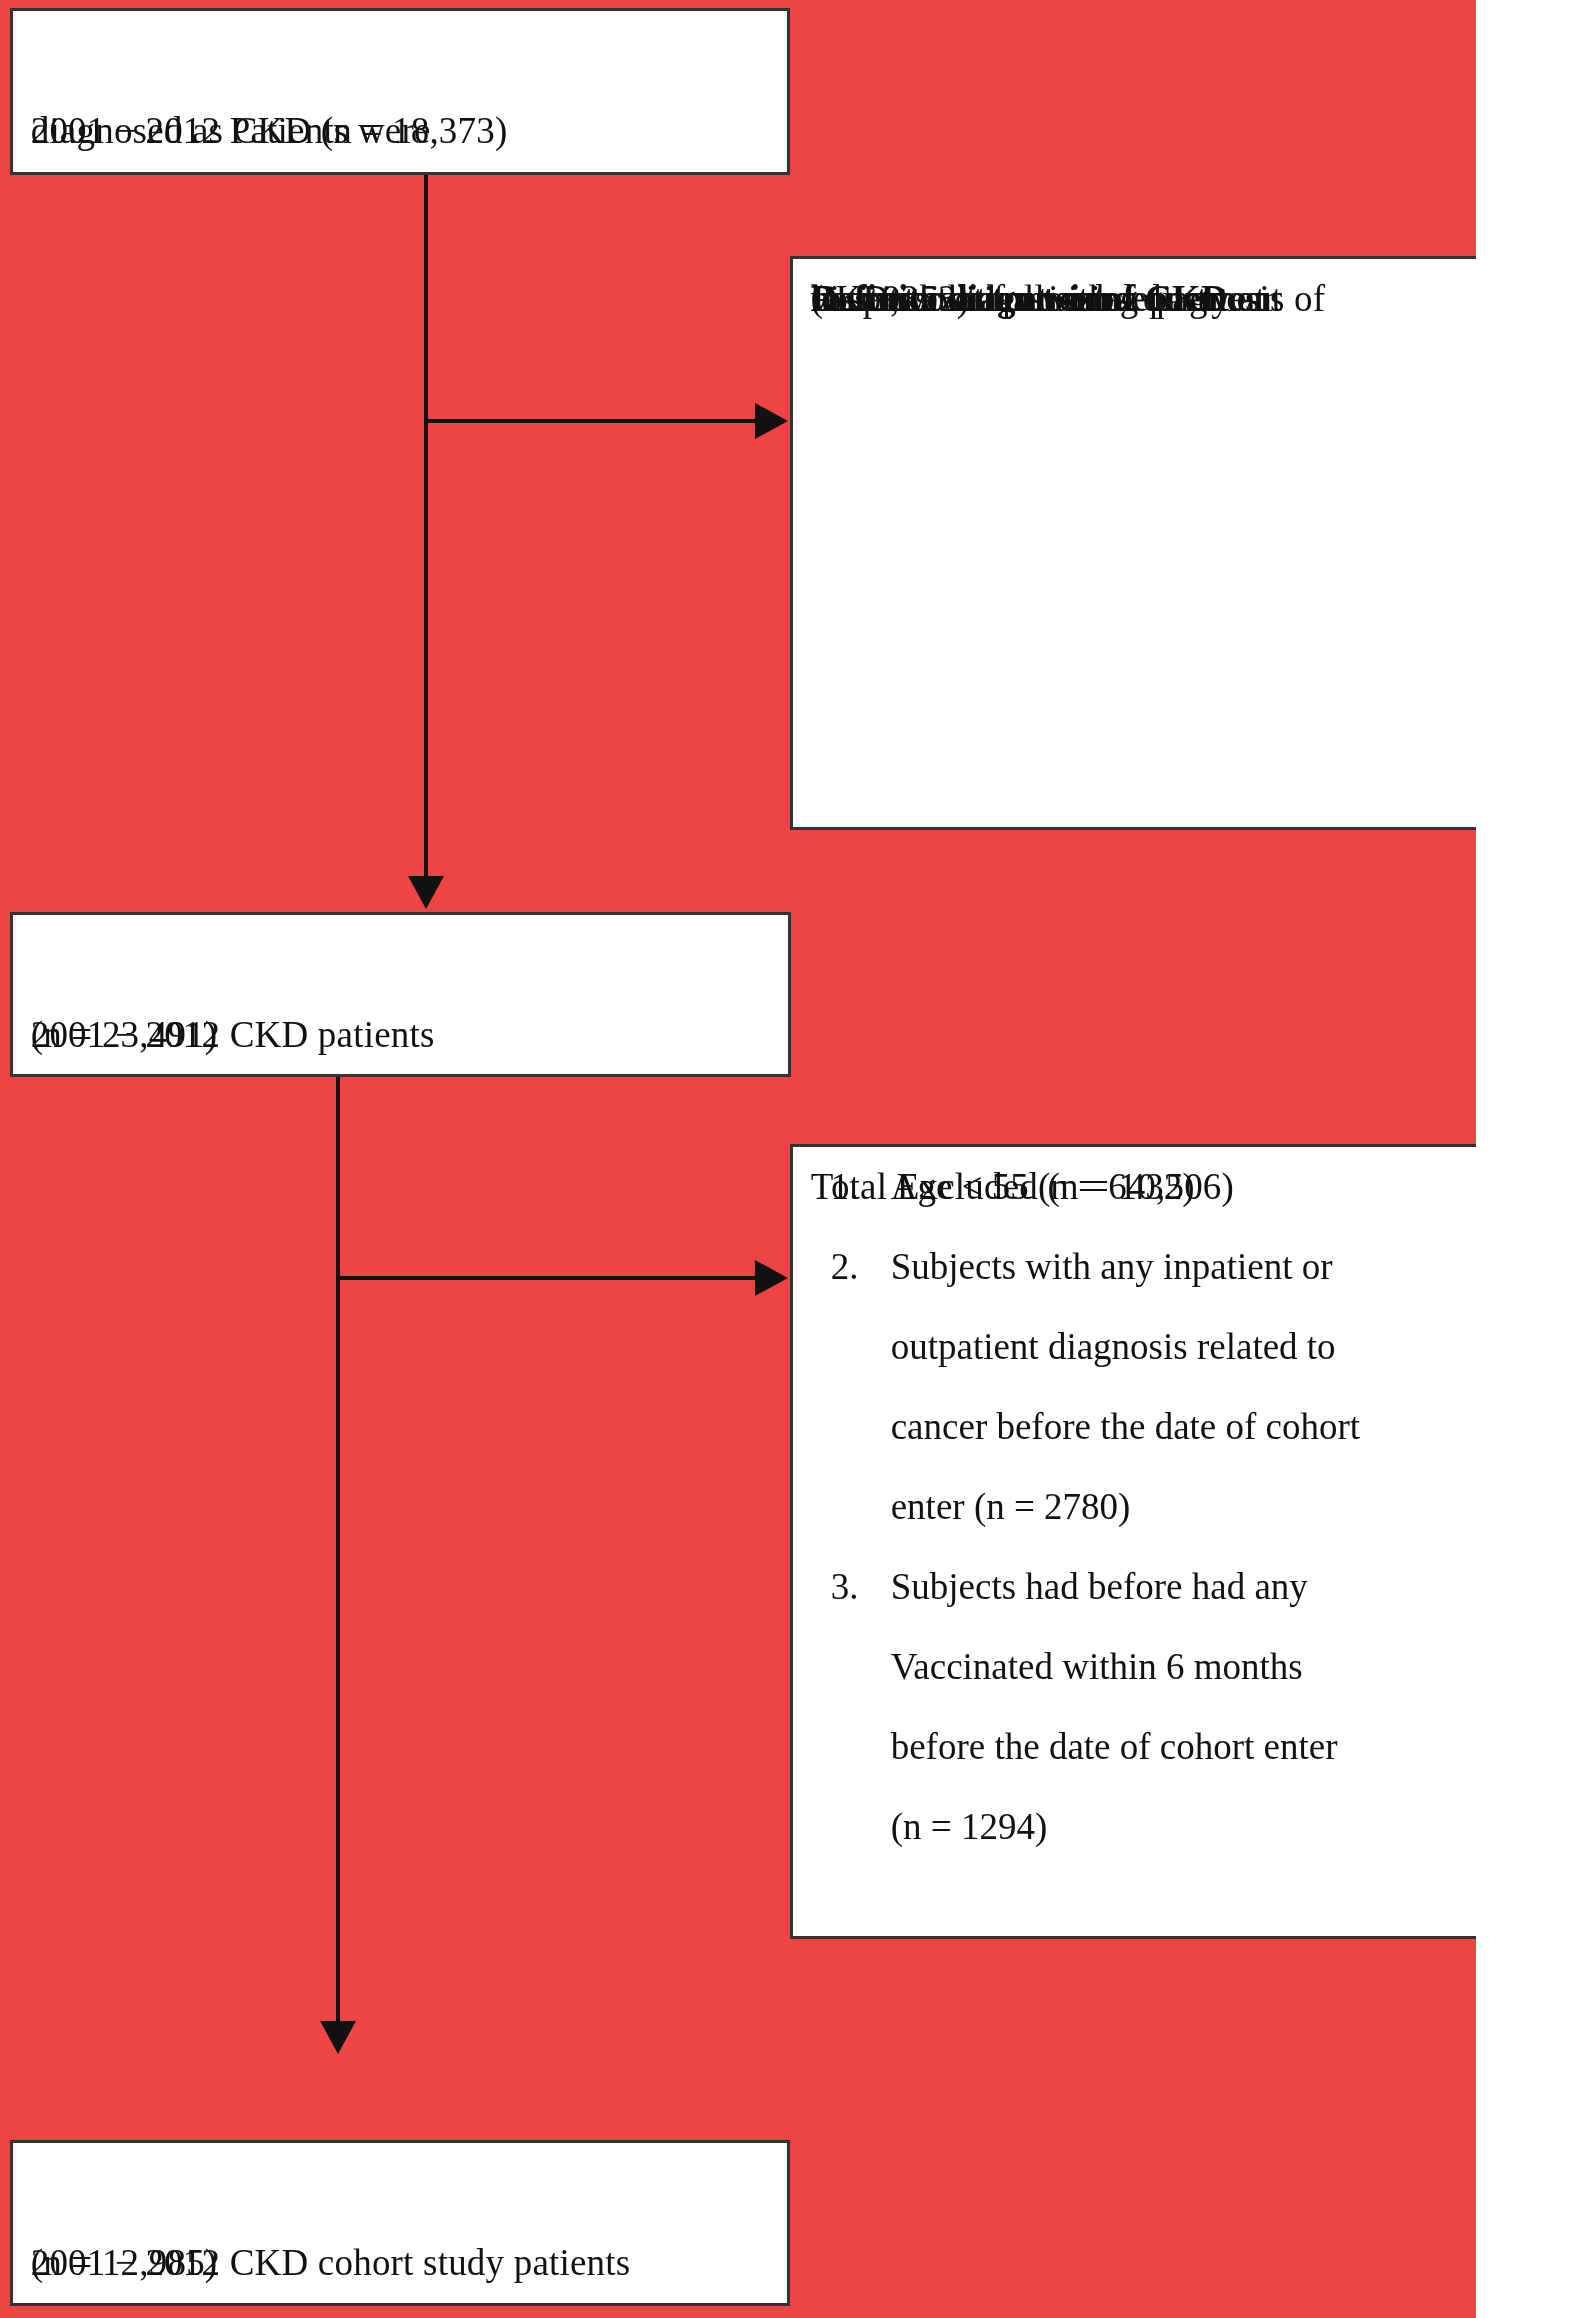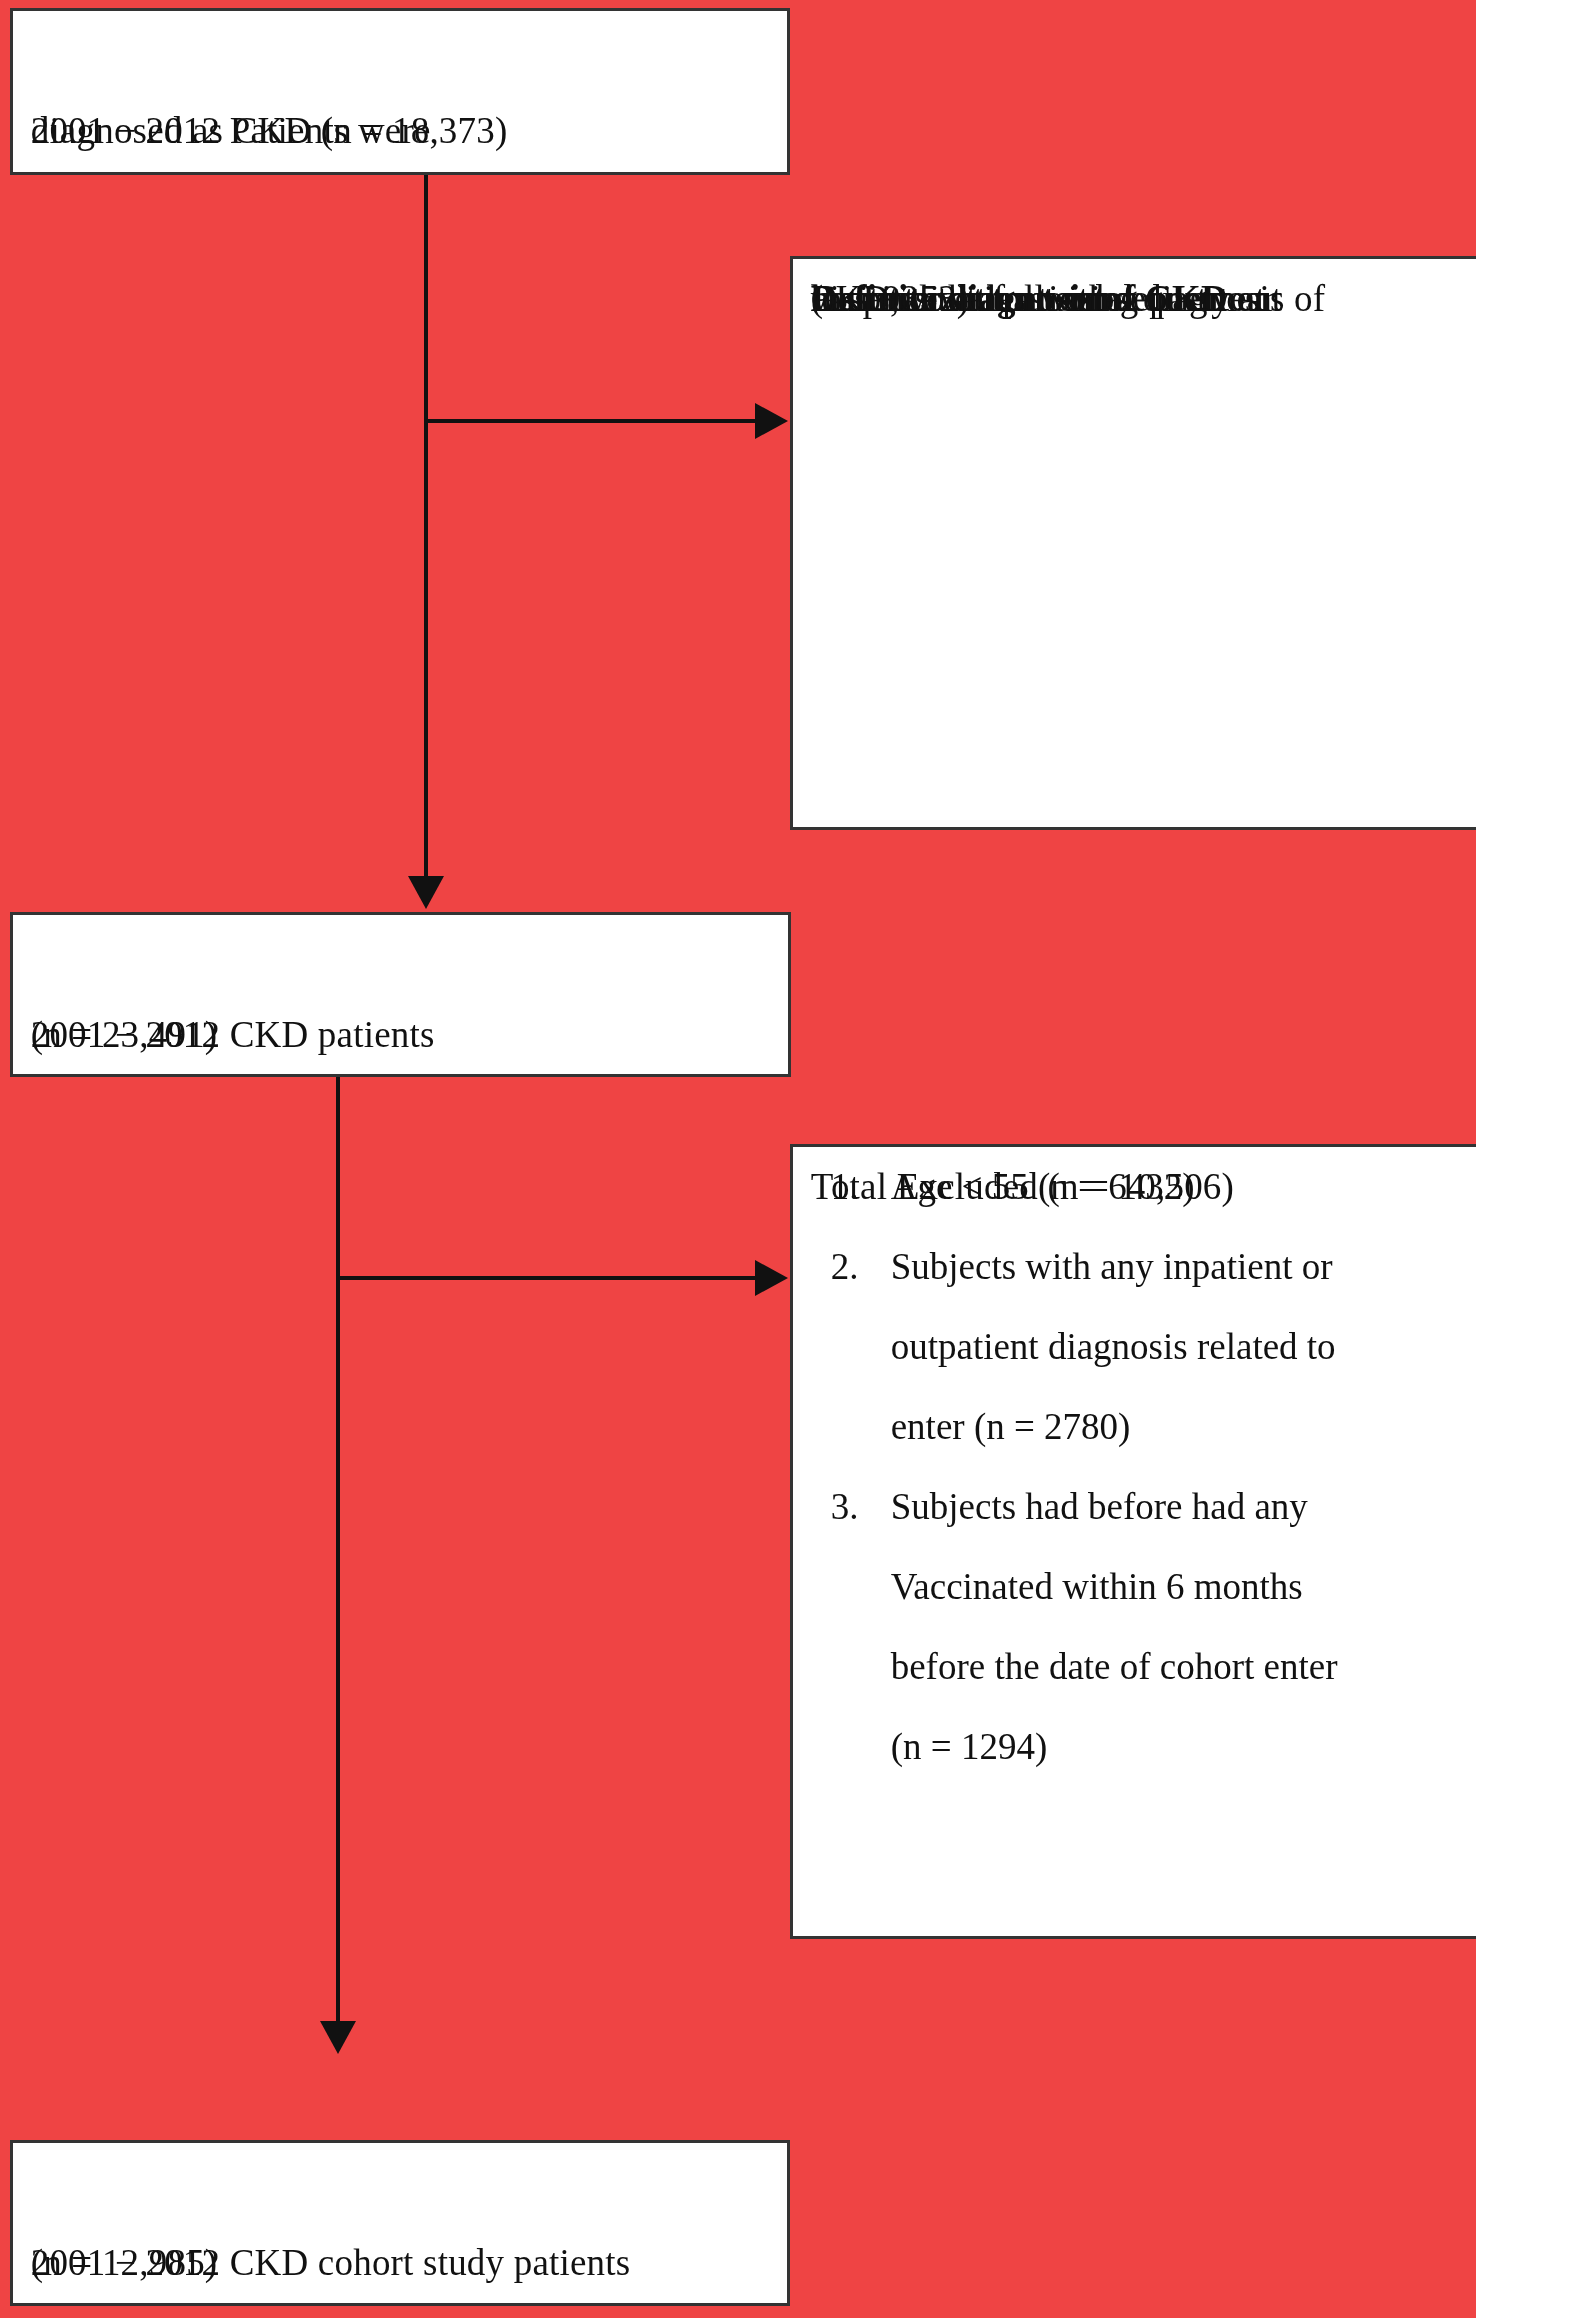--- a/index.html
+++ b/index.html
@@ -126,20 +126,23 @@
       </div>
 
       <div class="flow-line listed">
         <span class="listnum">2.</span>
         <span>Subjects with any inpatient or</span>
       </div>
       <div class="flow-line listed">
         <span>outpatient diagnosis related to</span>
       </div>
       <div class="flow-line listed">
+        <span>cancer before the date of cohort</span>
+      </div>
+      <div class="flow-line listed">
         <span>enter (n = 2780)</span>
       </div>
 
       <div class="flow-line listed">
         <span class="listnum">3.</span>
         <span>Subjects had before had any</span>
       </div>
       <div class="flow-line listed">
         <span>Vaccinated within 6 months</span>
       </div>

